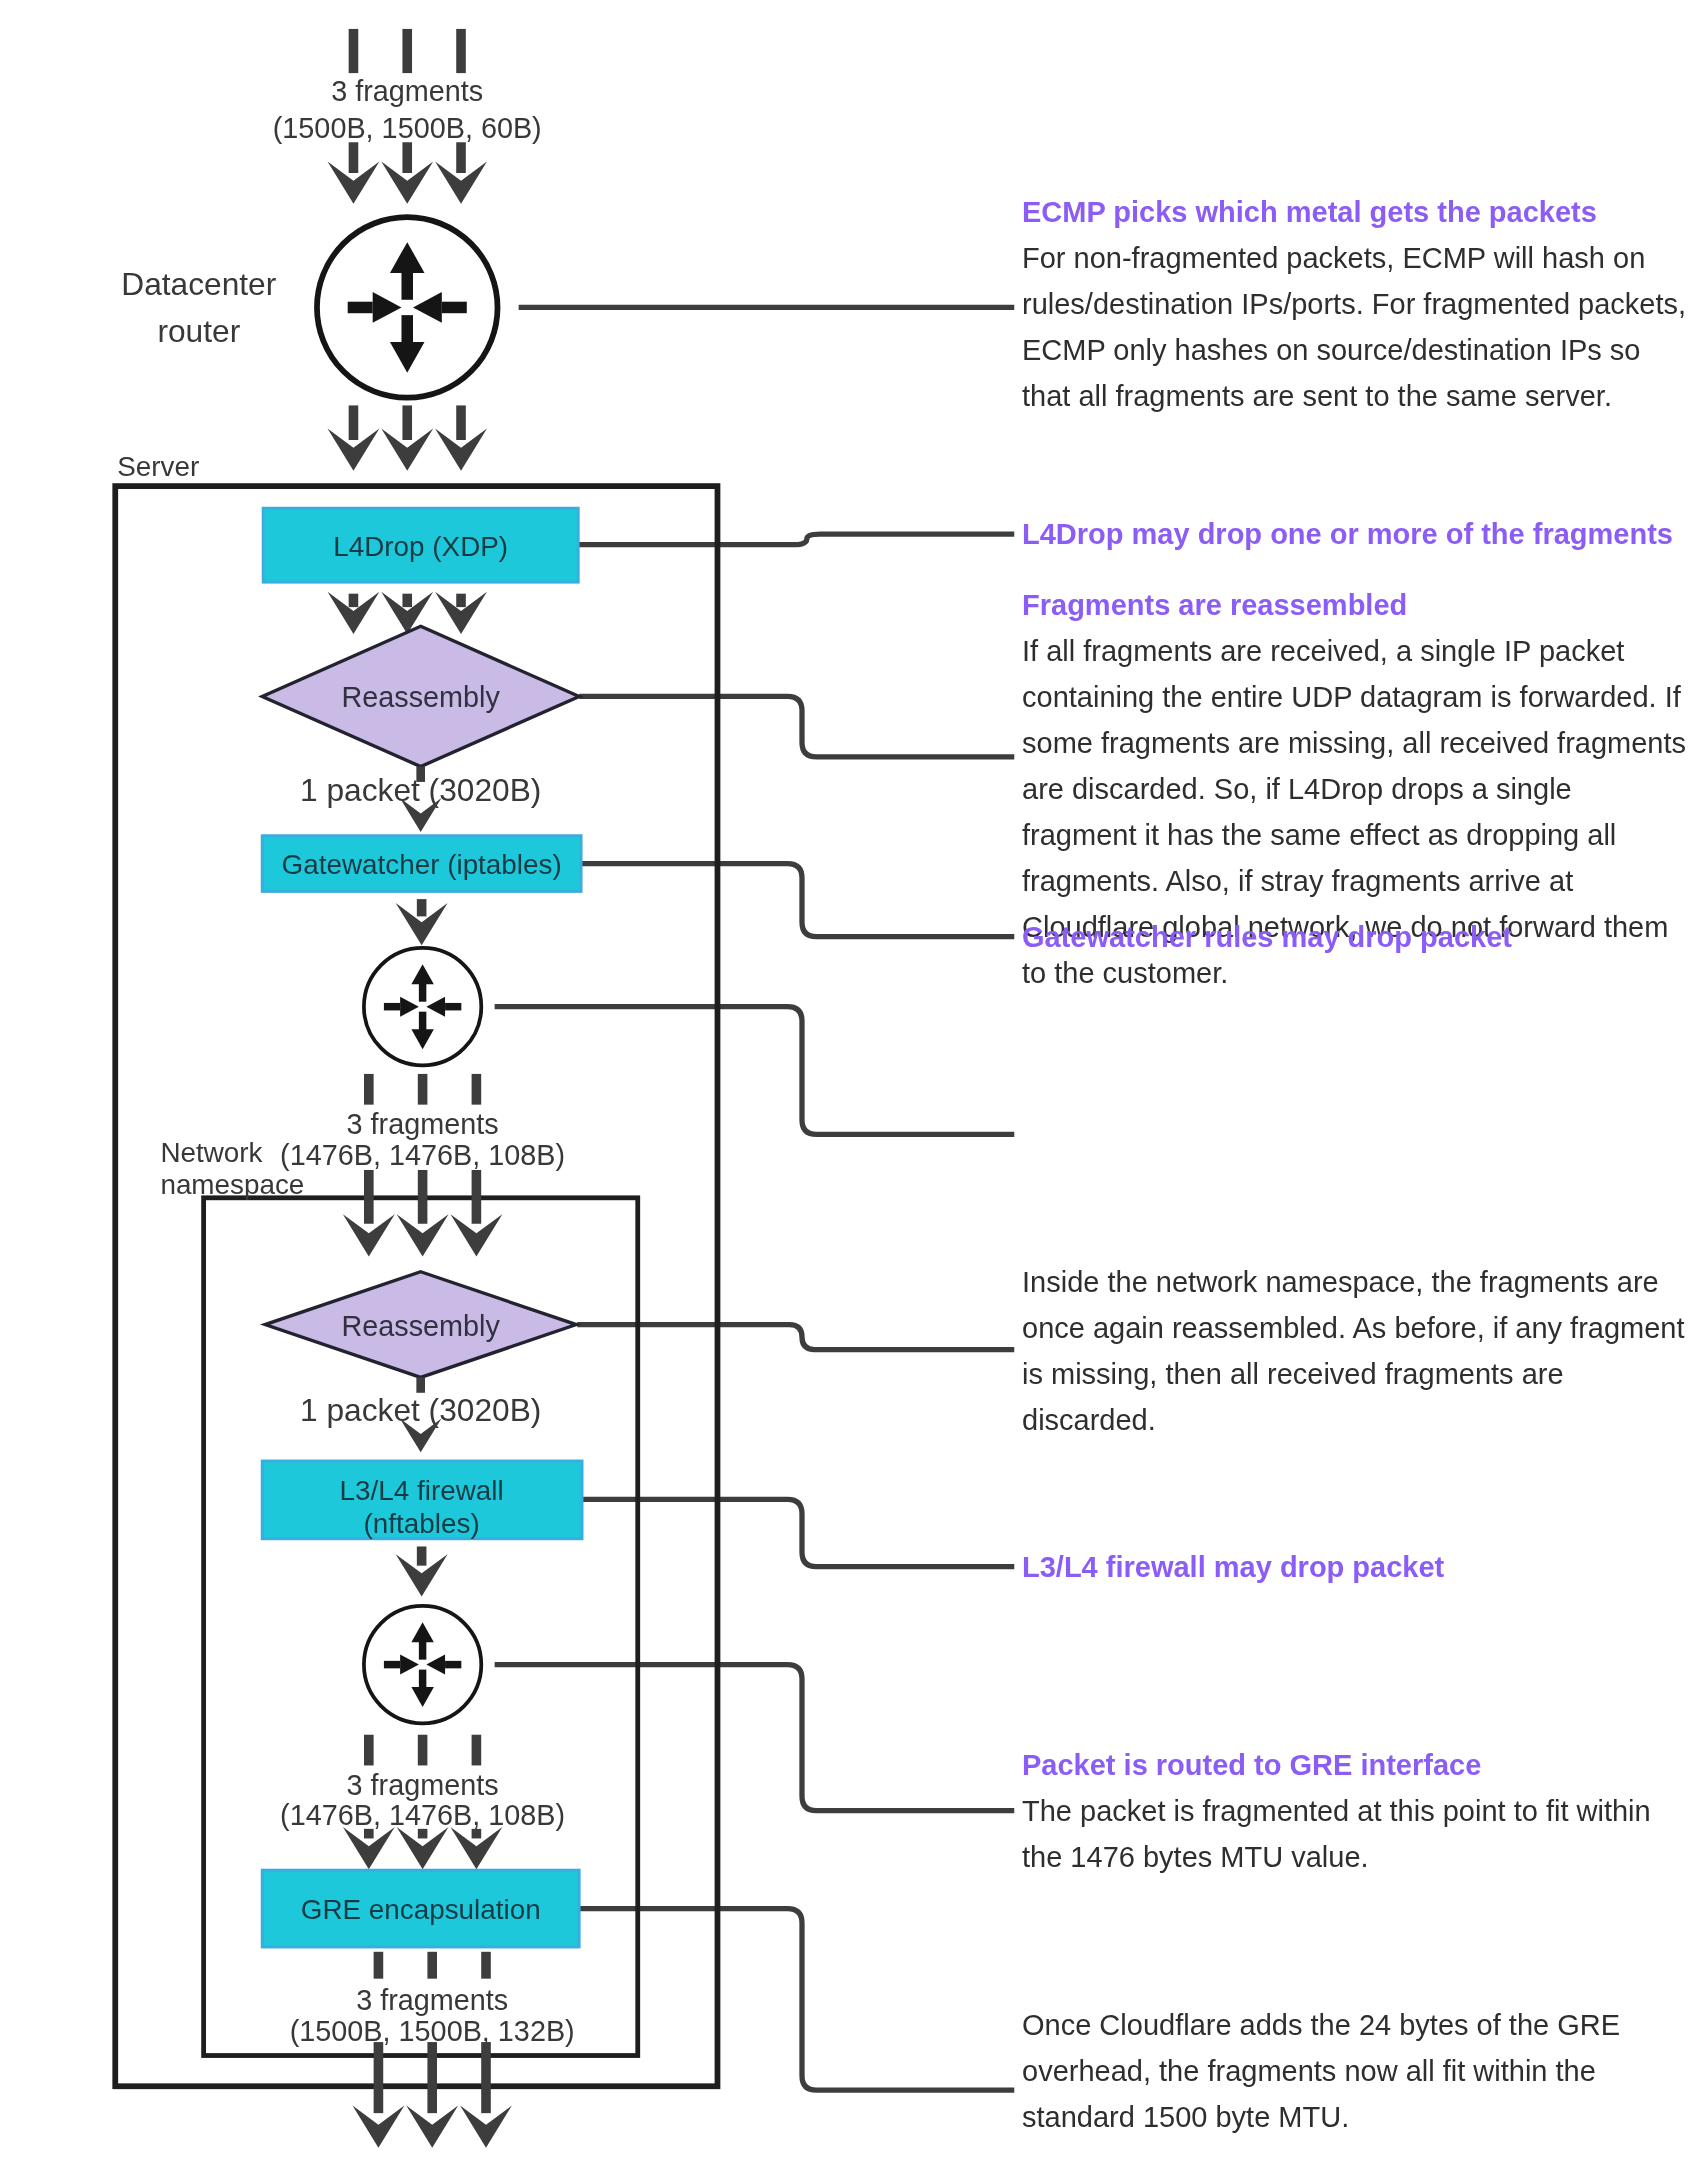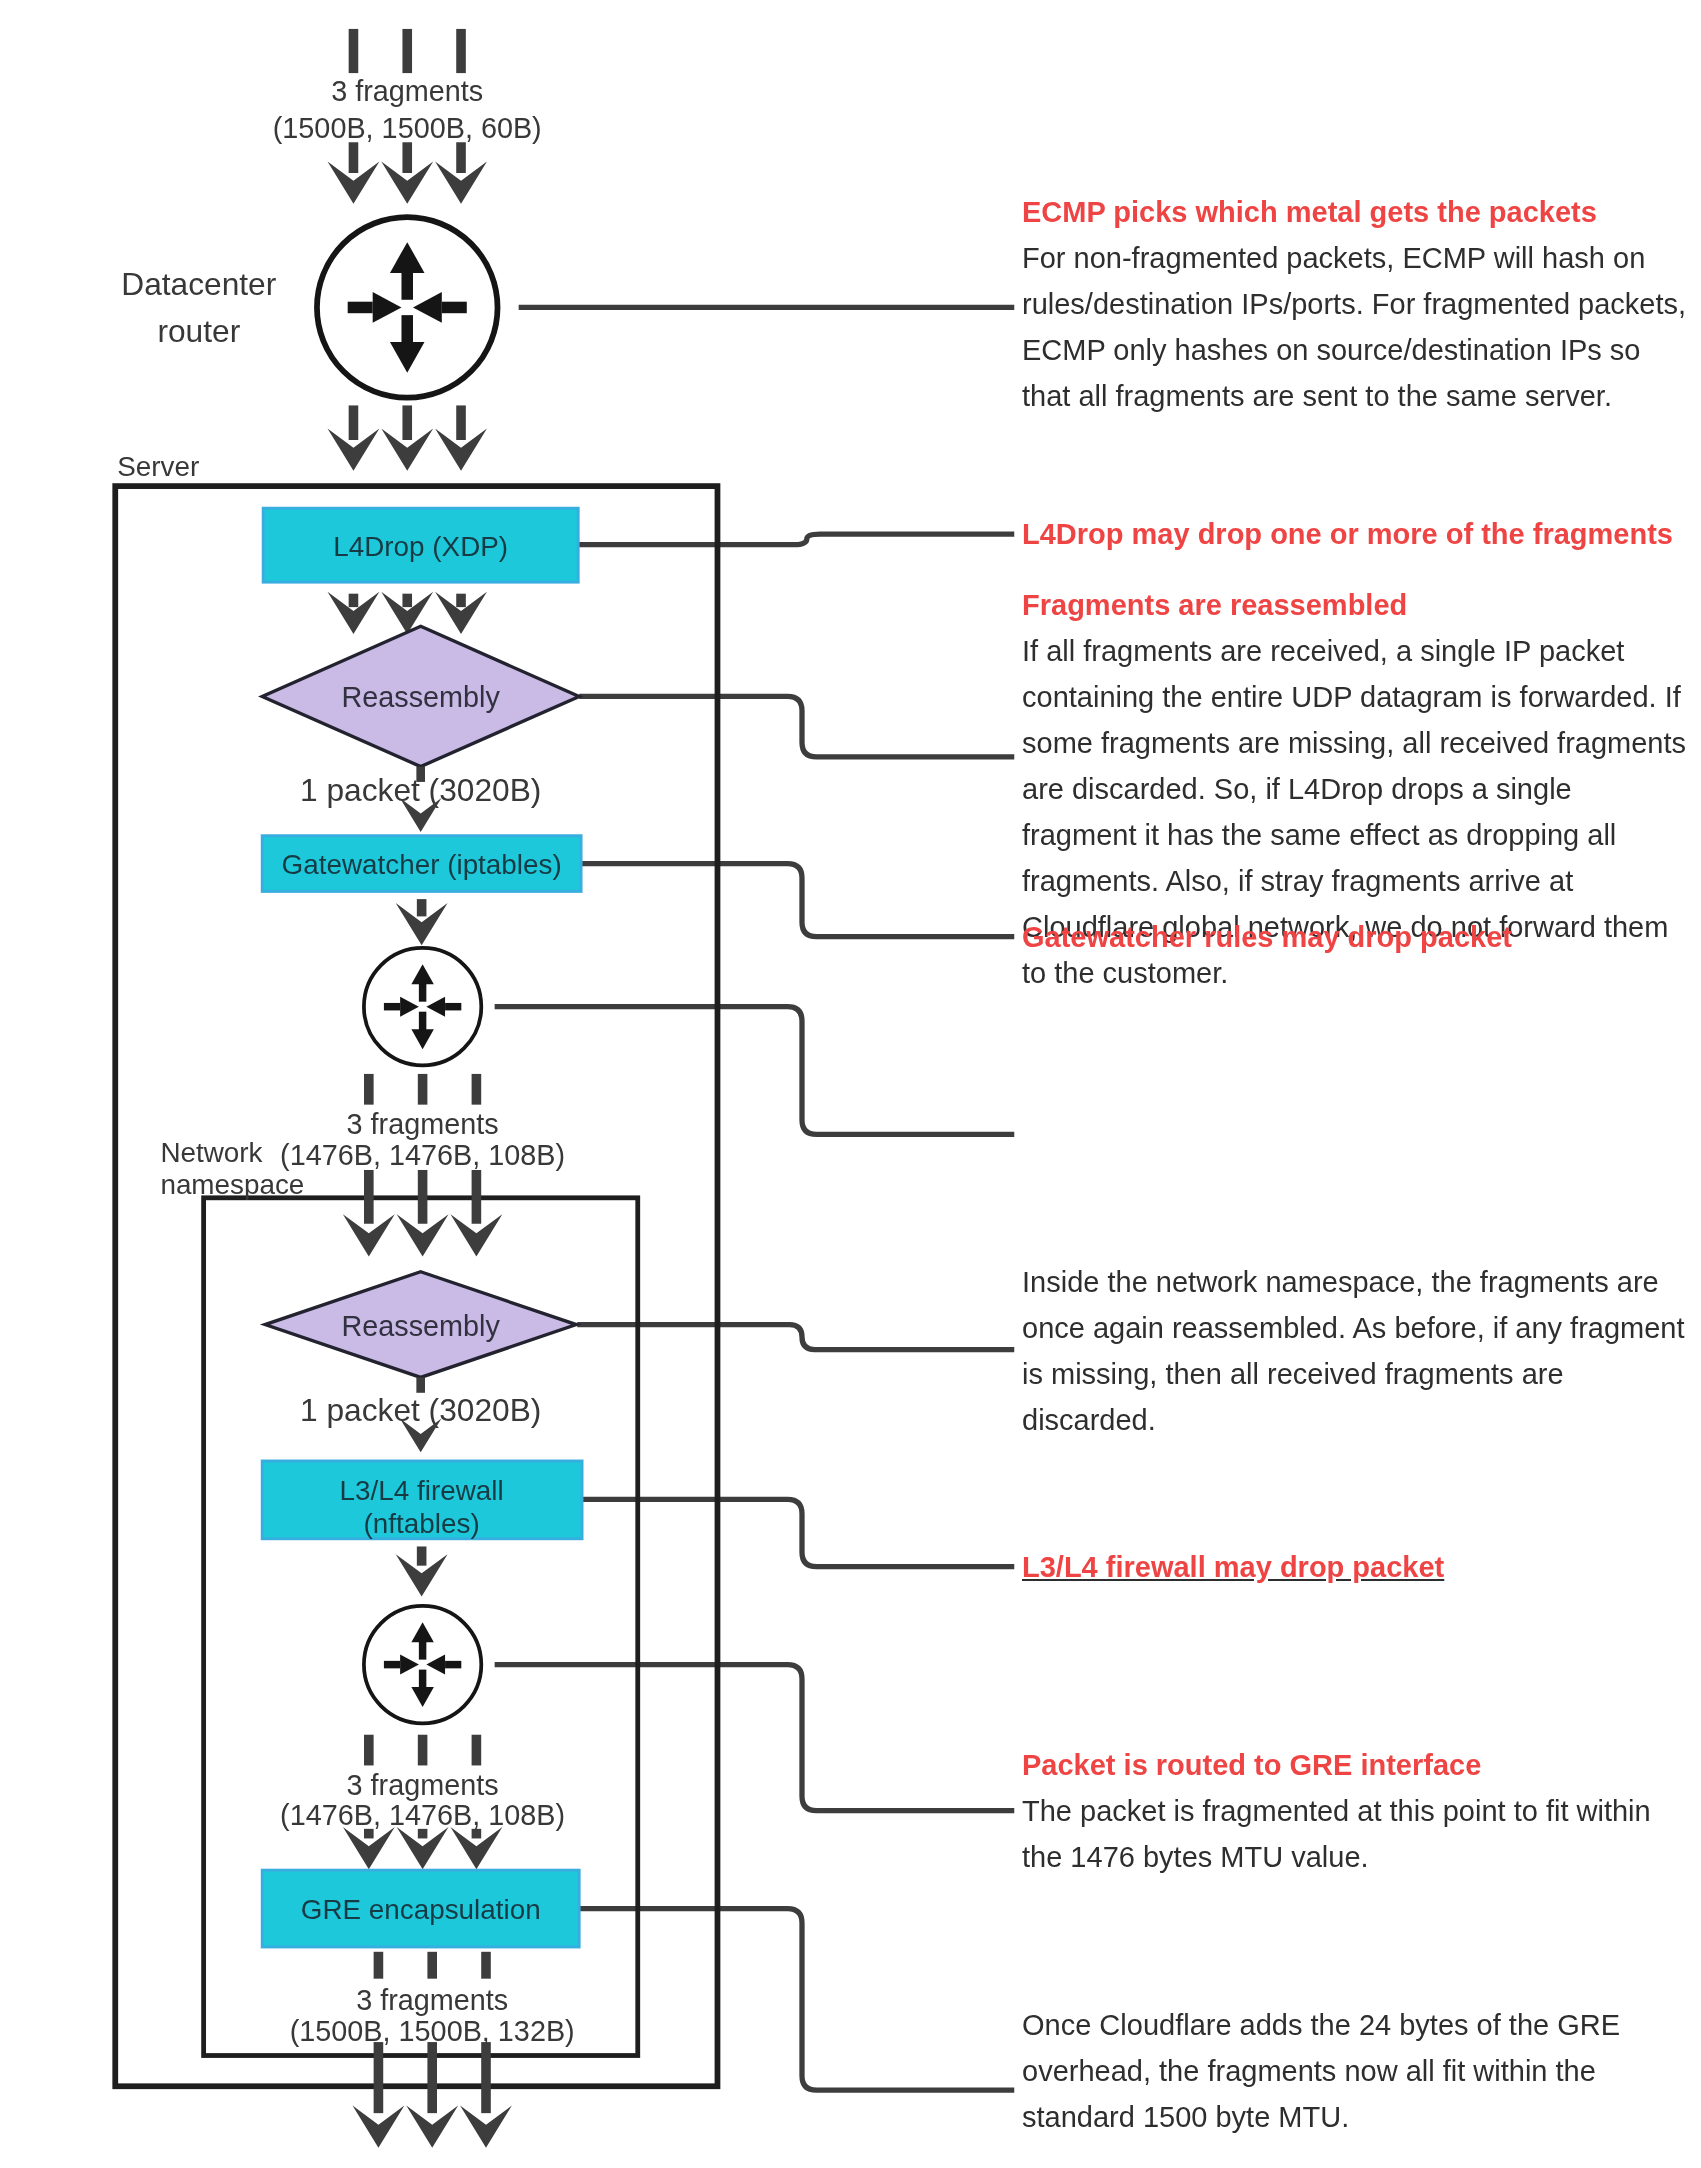--- a/index.html
+++ b/index.html
@@ -9,21 +9,21 @@
   svg text { font-family:"Liberation Sans", sans-serif; fill:#383838; }
   .cap   { font-size:30px; }
   .big   { font-size:33px; }
   .lbl   { font-size:29px; }
   .boxtxt{ font-size:29px; fill:#173b45; }
   .dimtxt{ font-size:30px; fill:#31313f; }
   .mid   { text-anchor:middle; dominant-baseline:central; }
   .start { text-anchor:start; dominant-baseline:central; }
   .note  { position:absolute; left:1022px; width:665px; font-size:29px;
            line-height:46px; color:#2e2e2e; }
-  .note .nt { font-weight:bold; color:#ef4444; }
+  .note .nt { font-weight:bold; color:#8b5cf6; }
   .note .nb { font-weight:normal; }
 </style>
 </head>
 <body>
 
 <div class="stage">
 
 <svg width="1701" height="2168" viewBox="0 0 1771 2257">
   <defs>
     <symbol id="chev" overflow="visible">
@@ -197,21 +197,21 @@
 <div class="note" style="top:582px;">
   <div class="nt">Fragments are reassembled</div>
   <div class="nb">If all fragments are received, a single IP packet containing the entire UDP datagram is forwarded. If some fragments are missing, all received fragments are discarded. So, if L4Drop drops a single fragment it has the same effect as dropping all fragments. Also, if stray fragments arrive at Cloudflare global network, we do not forward them to the customer.</div>
 </div>
 <div class="note" style="top:914px;">
   <div class="nt">Gatewatcher rules may drop packet</div>
 </div>
 <div class="note" style="top:1259px;">
   <div class="nb">Inside the network namespace, the fragments are once again reassembled. As before, if any fragment is missing, then all received fragments are discarded.</div>
 </div>
-<div class="note" style="top:1544px;text-decoration:underline;">
+<div class="note" style="top:1544px;">
   <div class="nt">L3/L4 firewall may drop packet</div>
 </div>
 <div class="note" style="top:1742px;">
   <div class="nt">Packet is routed to GRE interface</div>
   <div class="nb">The packet is fragmented at this point to fit within the 1476 bytes MTU value.</div>
 </div>
 <div class="note" style="top:2002px;">
   <div class="nb">Once Cloudflare adds the 24 bytes of the GRE overhead, the fragments now all fit within the standard 1500 byte MTU.</div>
 </div>
 

